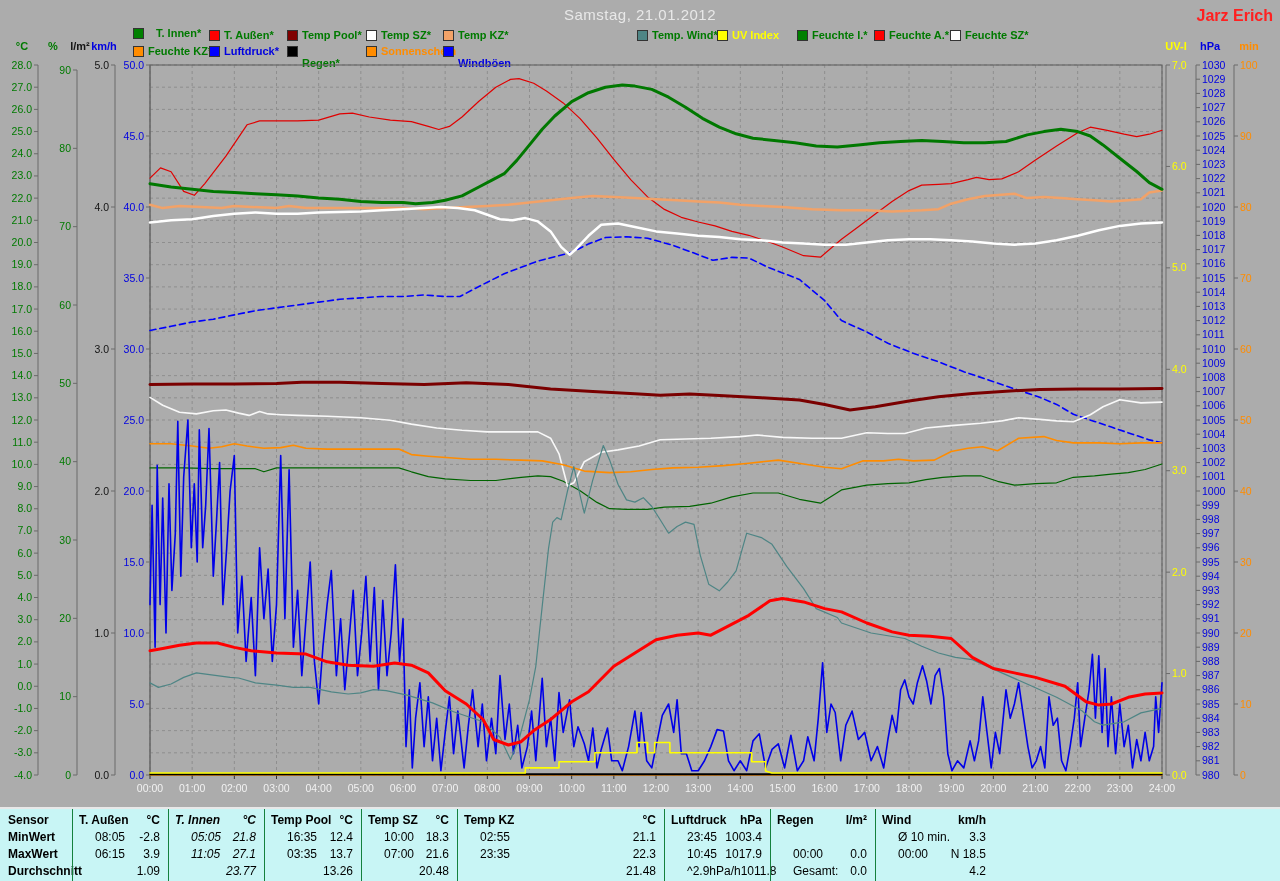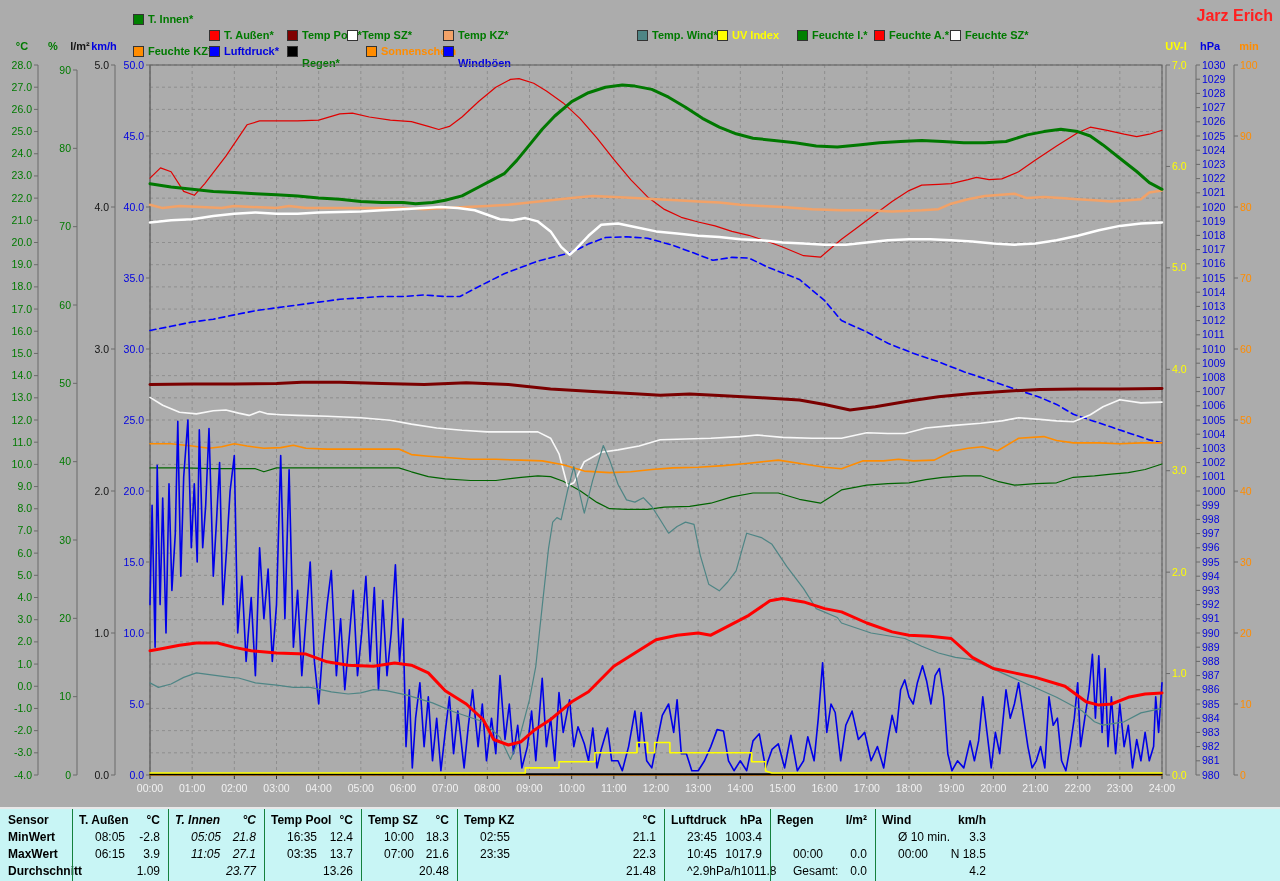--- a/index.html
+++ b/index.html
@@ -22,35 +22,36 @@
   .st-name{font-weight:bold;margin-left:6px;}
   .st-unit{font-weight:bold;margin-left:auto;margin-right:8px;}
   .st-time{margin-left:22px;}
   .st-val{margin-left:auto;margin-right:8px;}
   .st-label{font-weight:bold;padding-left:8px;}
 </style>
 </head>
 <body>
 
 <div id="screen">
+  <div id="title">Samstag, 21.01.2012</div>
   <div id="author">Jarz Erich</div>
   <div id="legend">
-      <div class="leg-item" style="left: 133px; top: 13px;">
+      <div class="leg-item" style="left: 133px; top: 27px; gap: 8px;">
         <span class="leg-sq" style="background: rgb(0, 128, 0);"></span>
         <span style="color: rgb(0, 122, 0);">T. Innen*</span>
       </div>
       <div class="leg-item" style="left: 209px; top: 29px;">
         <span class="leg-sq" style="background: rgb(255, 0, 0);"></span>
         <span style="color: rgb(0, 122, 0);">T. Außen*</span>
       </div>
       <div class="leg-item" style="left: 287px; top: 29px;">
         <span class="leg-sq" style="background: rgb(128, 0, 0);"></span>
         <span style="color: rgb(0, 122, 0);">Temp Pool*</span>
       </div>
-      <div class="leg-item" style="left: 347px; top: 29px;">
+      <div class="leg-item" style="left: 366px; top: 29px;">
         <span class="leg-sq" style="background: rgb(255, 255, 255);"></span>
         <span style="color: rgb(0, 122, 0);">Temp SZ*</span>
       </div>
       <div class="leg-item" style="left: 443px; top: 29px;">
         <span class="leg-sq" style="background: rgb(242, 162, 104);"></span>
         <span style="color: rgb(0, 122, 0);">Temp KZ*</span>
       </div>
       <div class="leg-item" style="left: 637px; top: 29px;">
         <span class="leg-sq" style="background: rgb(78, 133, 133);"></span>
         <span style="color: rgb(0, 122, 0);">Temp. Wind*</span>

